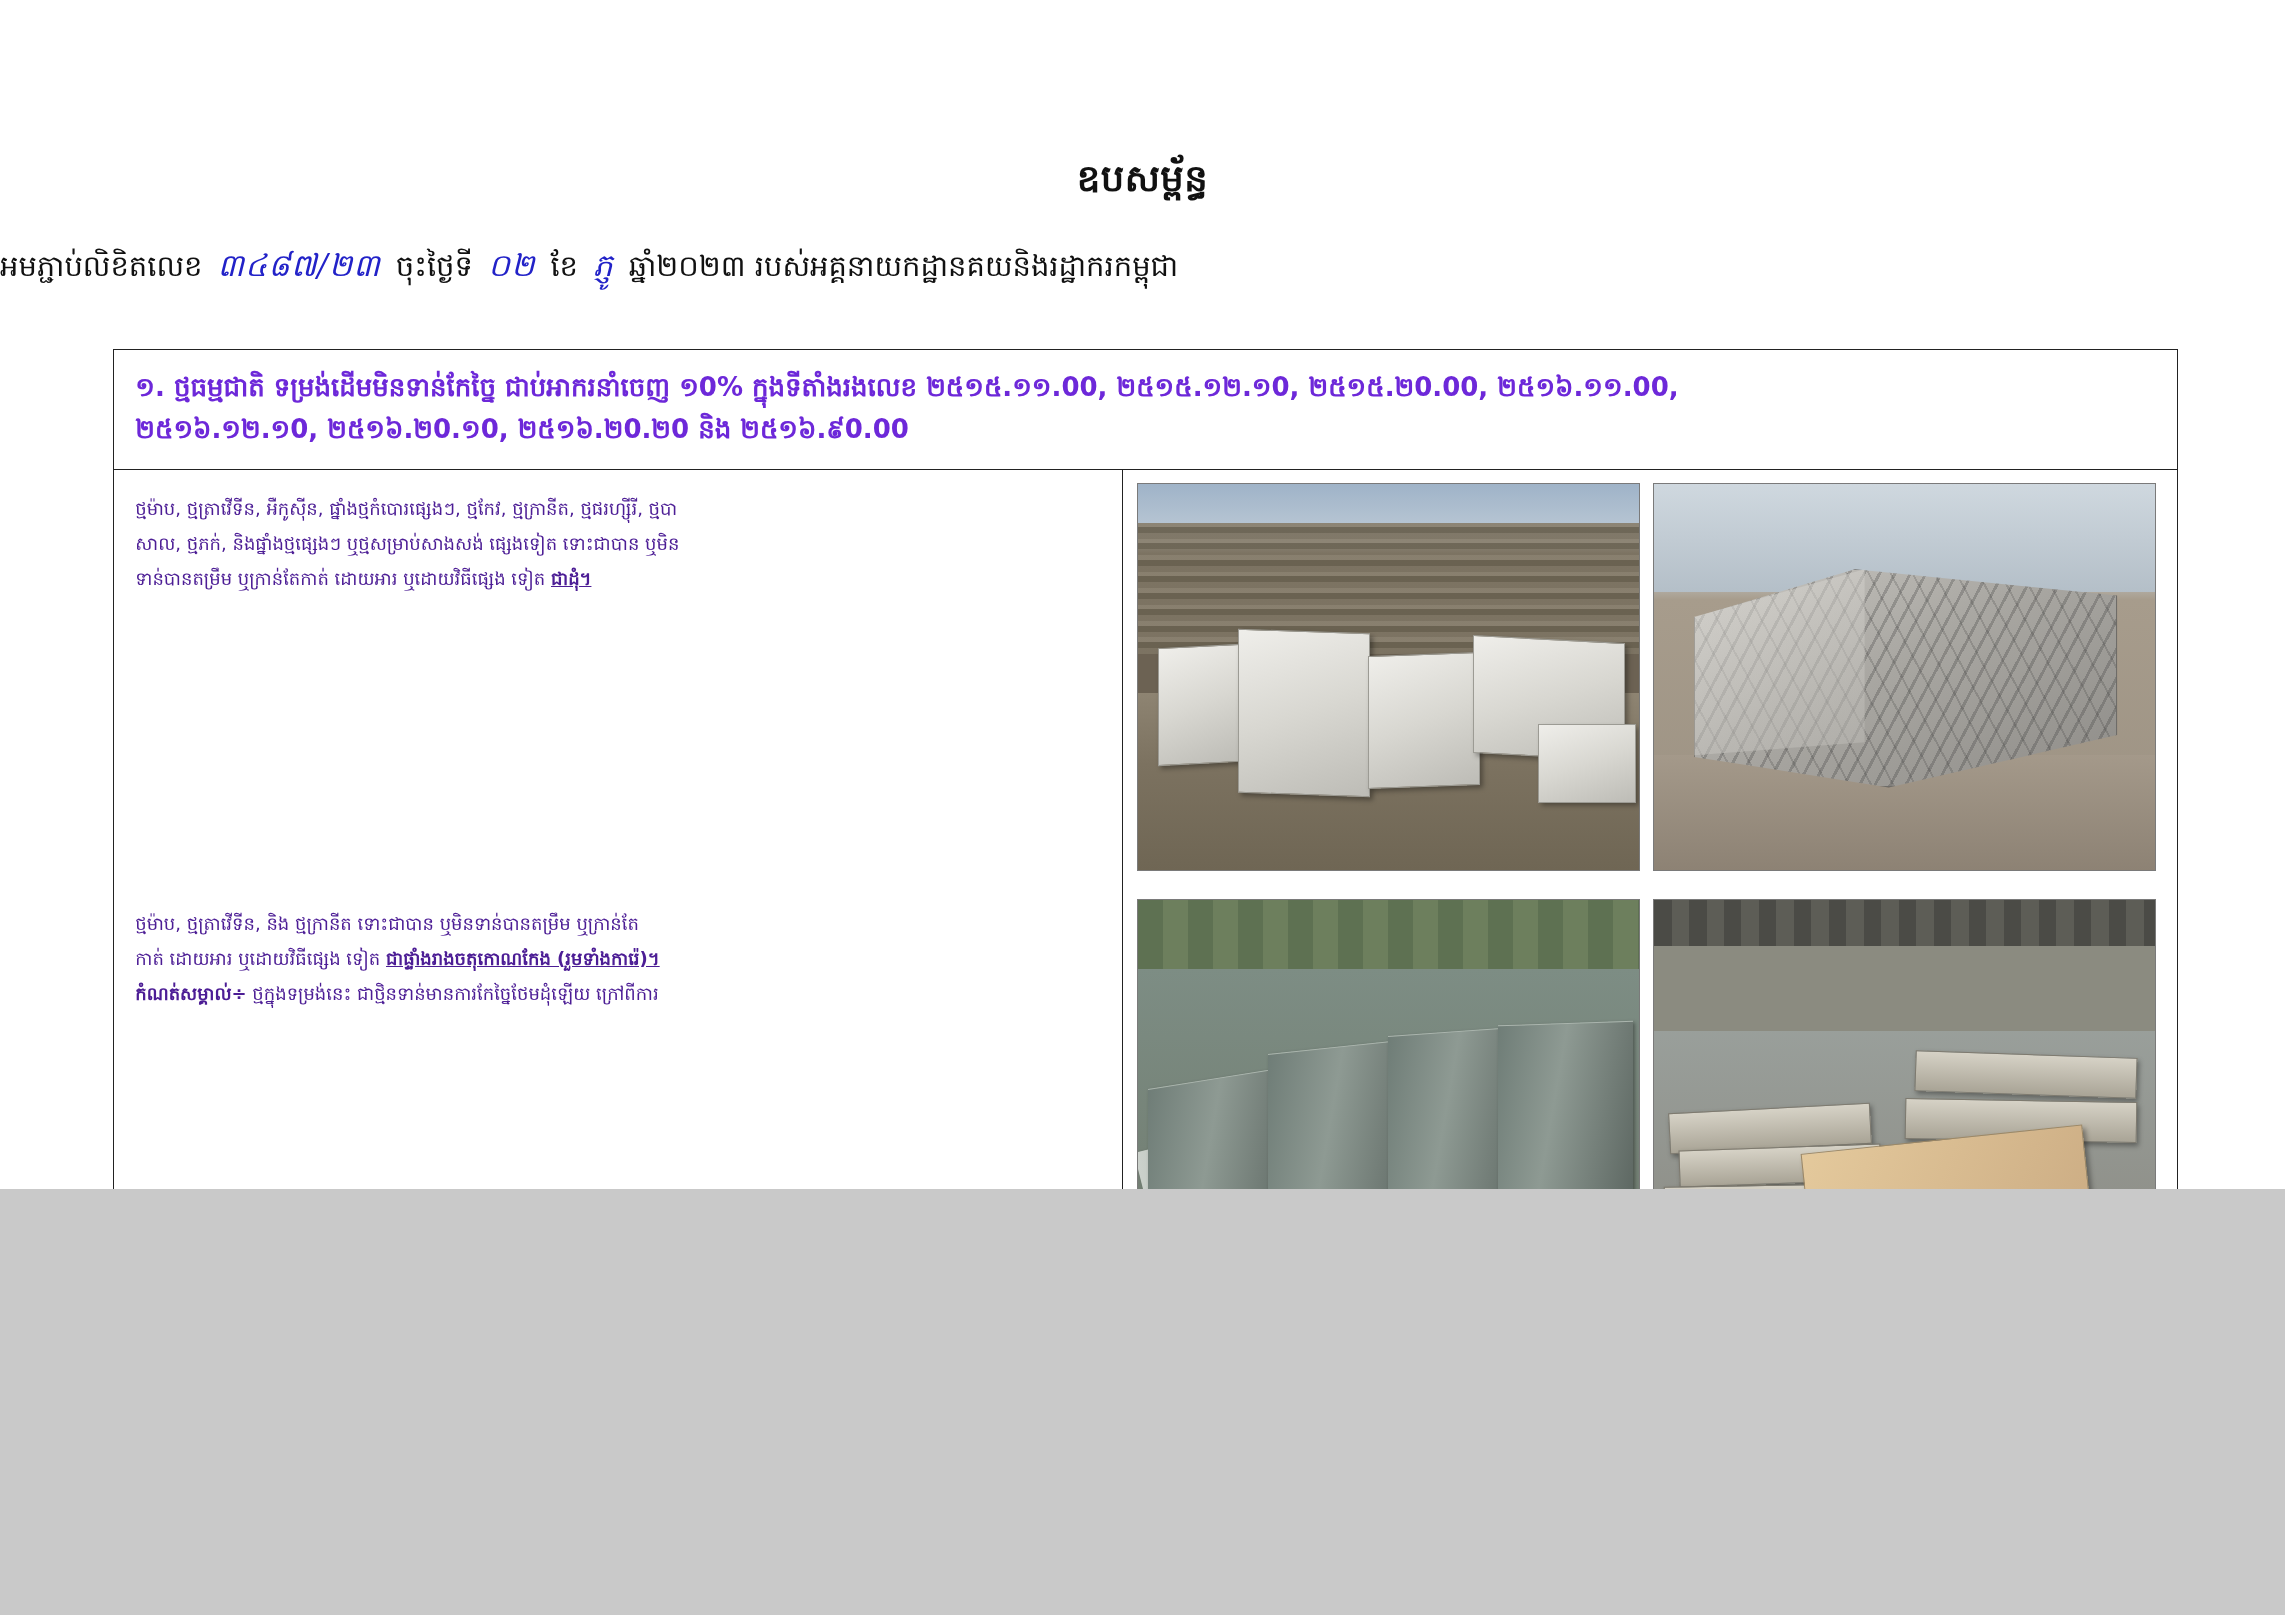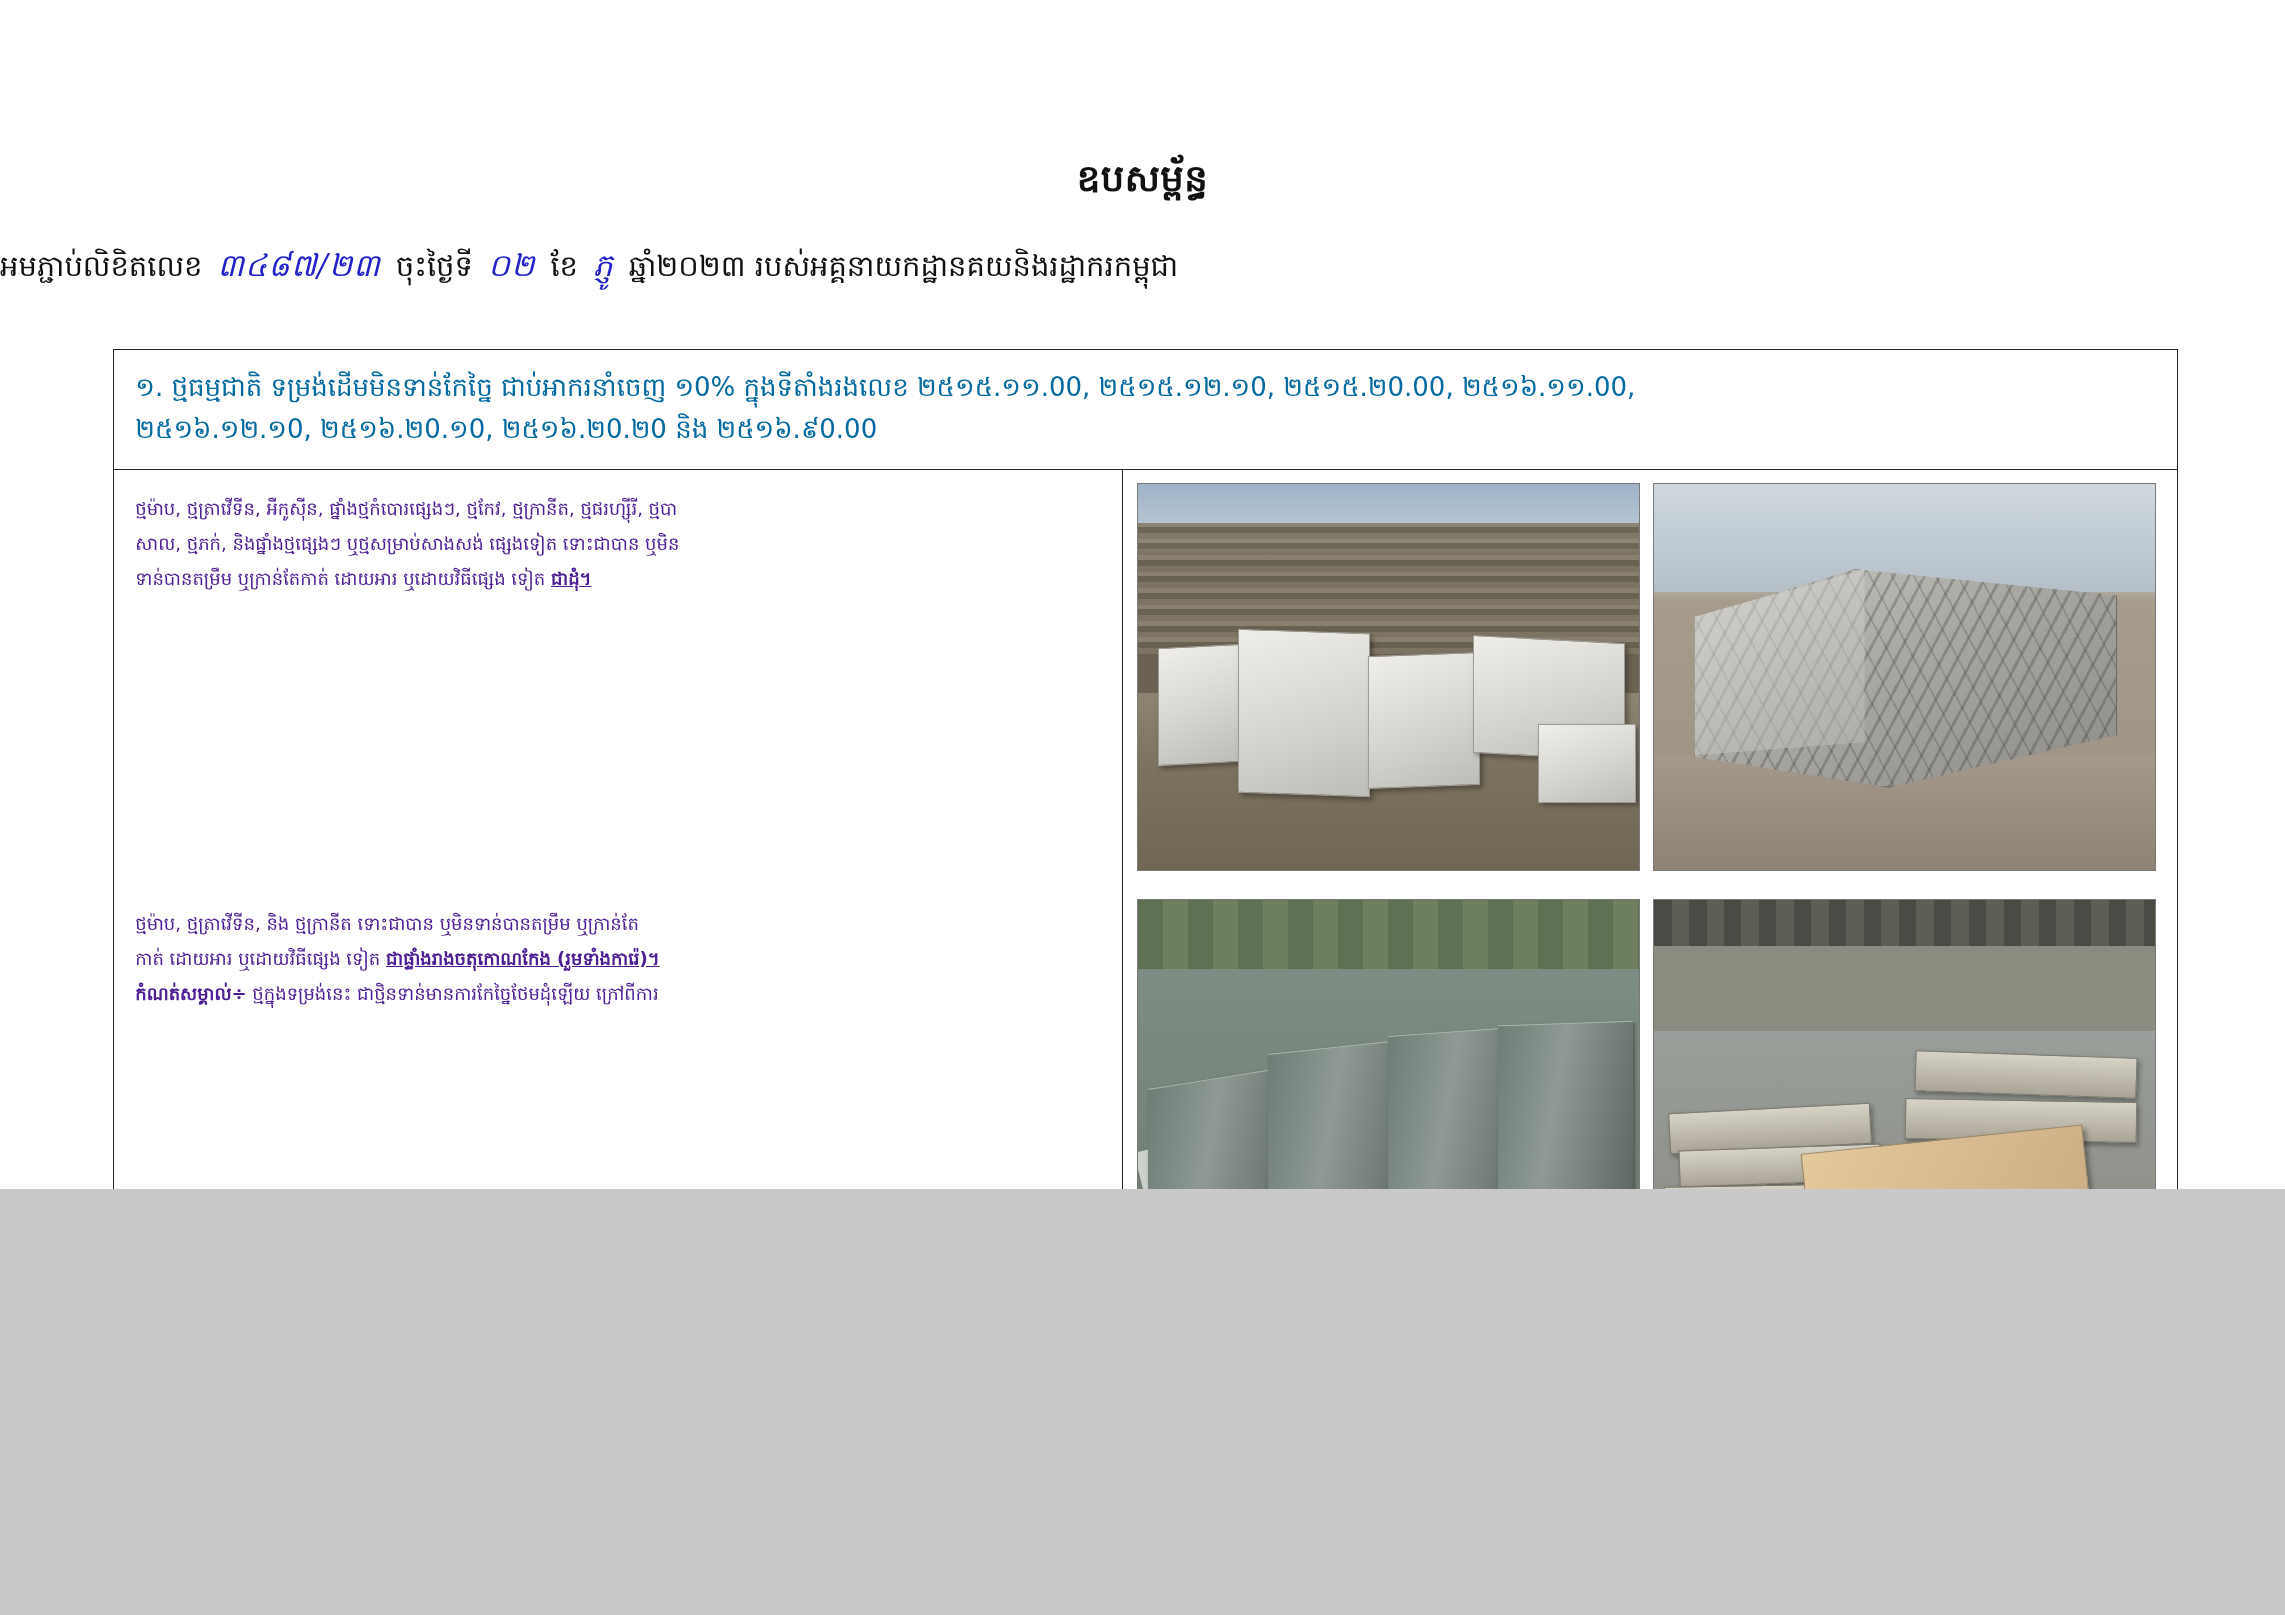--- a/index.html
+++ b/index.html
@@ -48,23 +48,23 @@
     left: 113px;
     top: 349px;
     width: 2065px;
     border: 1.9px solid #222;
     box-sizing: border-box;
   }
   .sec-head {
     border-bottom: 1.9px solid #222;
     padding: 15.5px 21.3px 17.5px 21.3px;
     font-size: 26px;
-    font-weight: normal;
+    font-weight: bold;
     line-height: 1.65;
-    color: #0369a1;
+    color: #6d28d9;
   }
   .sec-head.second {
     border-top: 1.9px solid #222;
     border-bottom: 1.9px solid #222;
   }
   .sec-body {
     display: flex;
     align-items: stretch;
   }
   .sec-text {

